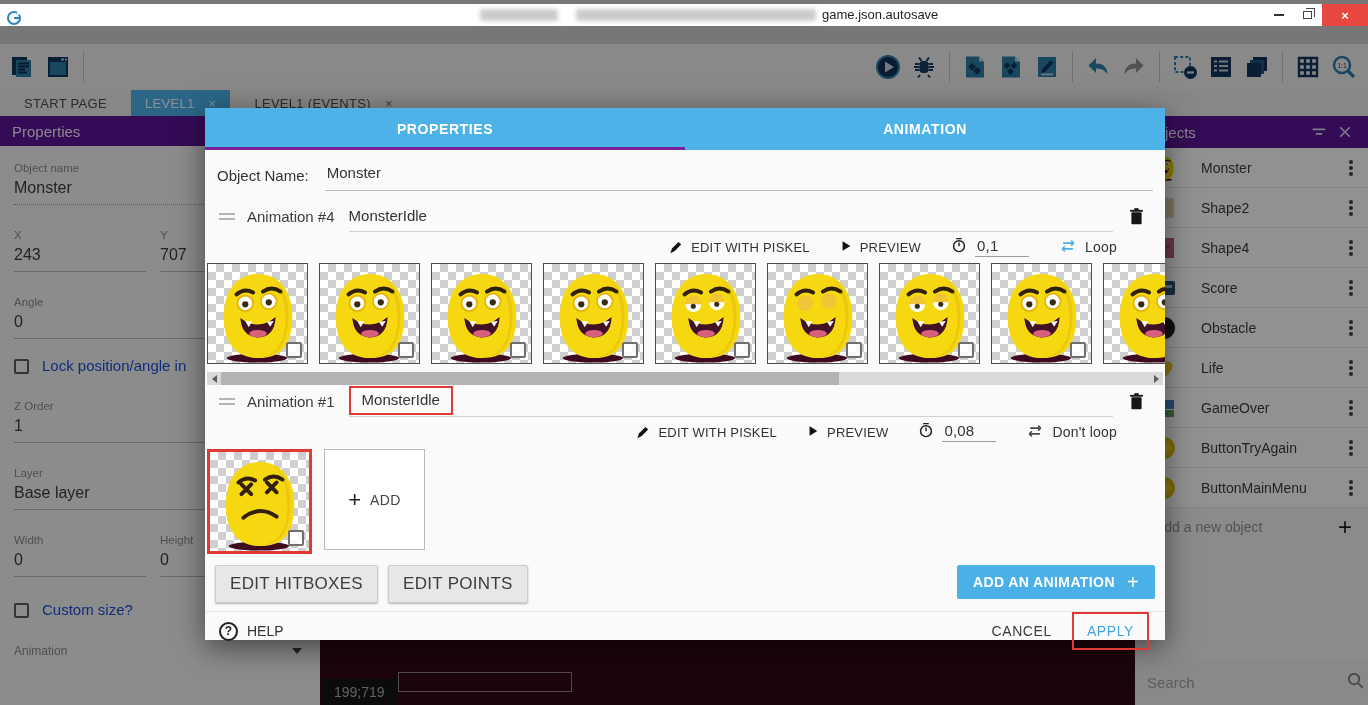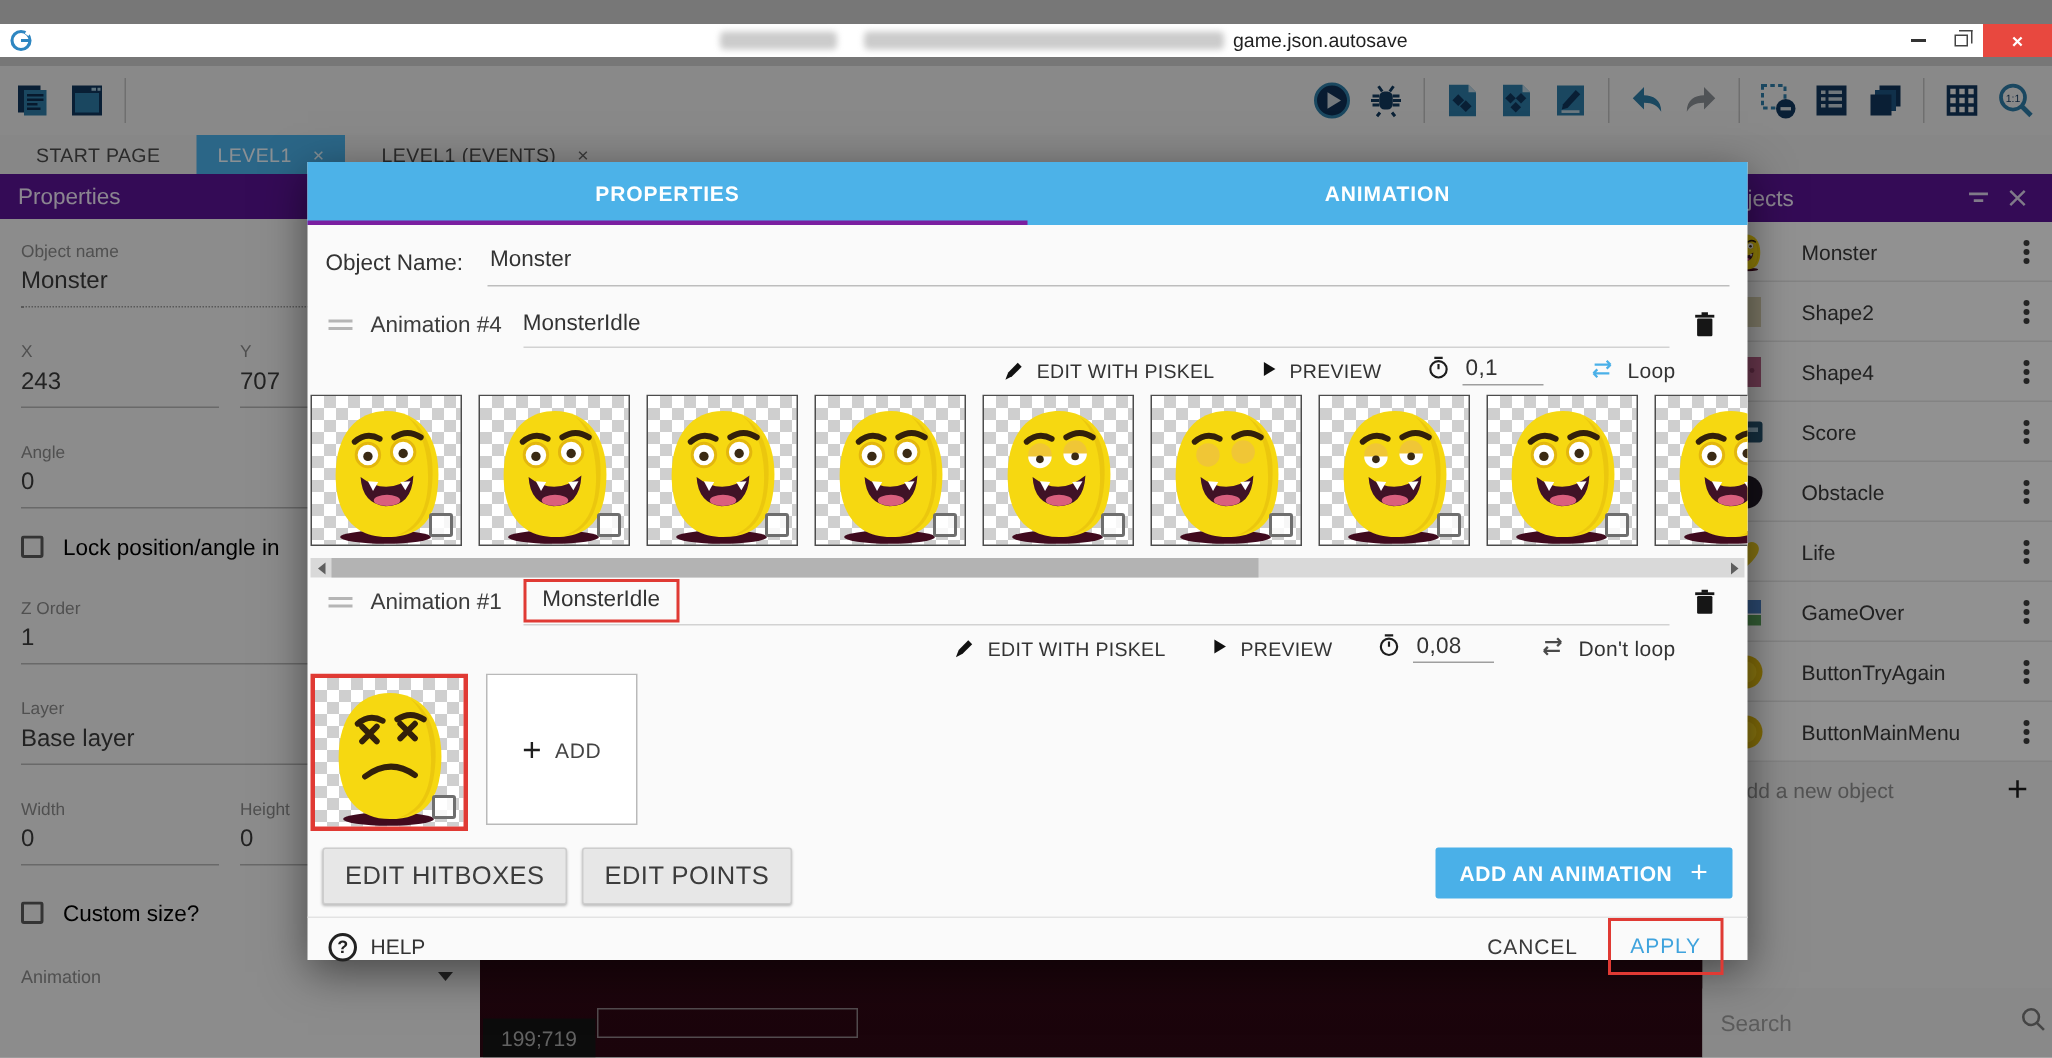--- a/index.html
+++ b/index.html
@@ -1,21 +1,21 @@
 <!DOCTYPE html>
 <html><head>
 <meta charset="utf-8">
 <style>
 *{box-sizing:border-box;margin:0;padding:0}
 body{background:#555}
 .screen{position:relative;width:1368px;height:705px;overflow:hidden;background:#777;
   font-family:"Liberation Sans",sans-serif;-webkit-font-smoothing:antialiased}
 
 
-.titlebar{position:absolute;top:16px;left:0;right:0;height:22px;background:#fff;display:flex;align-items:center;z-index:40}
+.titlebar{position:absolute;top:4px;left:0;right:0;height:22px;background:#fff;display:flex;align-items:flex-end;z-index:40}
 .logo{width:16px;height:16px;margin:0 6px;display:flex}
 .blur{position:absolute;top:5px;height:12px;background:#cbcbcb;border-radius:3px;filter:blur(2px)}
 .b1{left:480px;width:78px}.b2{left:576px;width:240px}
 .title{position:absolute;left:822px;top:3px;font-size:13px;color:#1f1f1f}
 .winbtns{position:absolute;right:0;top:0;height:22px;display:flex}
 .wbtn{width:29px;height:22px;display:flex;align-items:center;justify-content:center}
 .g-min{width:10px;height:2px;background:#333}
 .g-rest{width:9px;height:8px;border:1px solid #444;position:relative;background:#fff}
 .g-rest::before{content:'';position:absolute;left:2px;top:-4px;width:8px;height:8px;border:1px solid #444;border-left:none;border-bottom:none}
 .wbtn.close{width:46px;background:#e8483f;color:#fff;font-size:13px;font-weight:bold}
@@ -46,21 +46,21 @@
 .left-panel{position:absolute;top:72px;left:0;width:320px;bottom:0;background:#f1f1f1;z-index:1}
 .panel-head{height:30px;background:#5a1494;color:#efe6f8;font-size:15px;display:flex;align-items:center;padding:0 12px}
 .lp-body{padding:16px 14px 0 14px}
 .flabel{font-size:11.5px;color:#8a8a8a}
 .fvalue{font-size:16px;color:#3c3c3c;padding:5px 0 7px 0;border-bottom:1px solid #b5b5b5}
 .fvalue.dotted{border-bottom:1px dotted #9a9a9a}
 .frow{display:flex}
 .fcol{width:138px;margin-right:14px}
 .fblock{margin-bottom:24px}
 .mb18{margin-bottom:18px}
-.chk{display:flex;align-items:flex-start;margin:2px 0 26px 0;font-size:15px;color:#000000;white-space:nowrap;overflow:hidden}
+.chk{display:flex;align-items:flex-end;margin:2px 0 26px 0;font-size:15px;color:#1d4ed8;white-space:nowrap;overflow:hidden}
 .chk .box{flex:none;width:15px;height:15px;border:2px solid #5a5a5a;border-radius:2px;margin-right:13px;background:transparent}
 .anim-select{display:flex;align-items:center;justify-content:space-between;margin-top:2px}
 .caret{width:0;height:0;border-left:5px solid transparent;border-right:5px solid transparent;border-top:6px solid #3d3d3d;margin-right:4px}
 
 
 .scene{position:absolute;top:72px;left:320px;right:233px;bottom:0;z-index:1;
   background:linear-gradient(180deg,#4e1226 0%,#3c0c1c 55%,#2f0814 100%)}
 .scene-rect{position:absolute;left:78px;top:556px;width:174px;height:20px;border:1px solid #8d8187}
 .coords-badge{position:absolute;left:2px;bottom:0;background:#161616;color:#a9a9a9;font-size:14px;padding:5px 12px}
 

